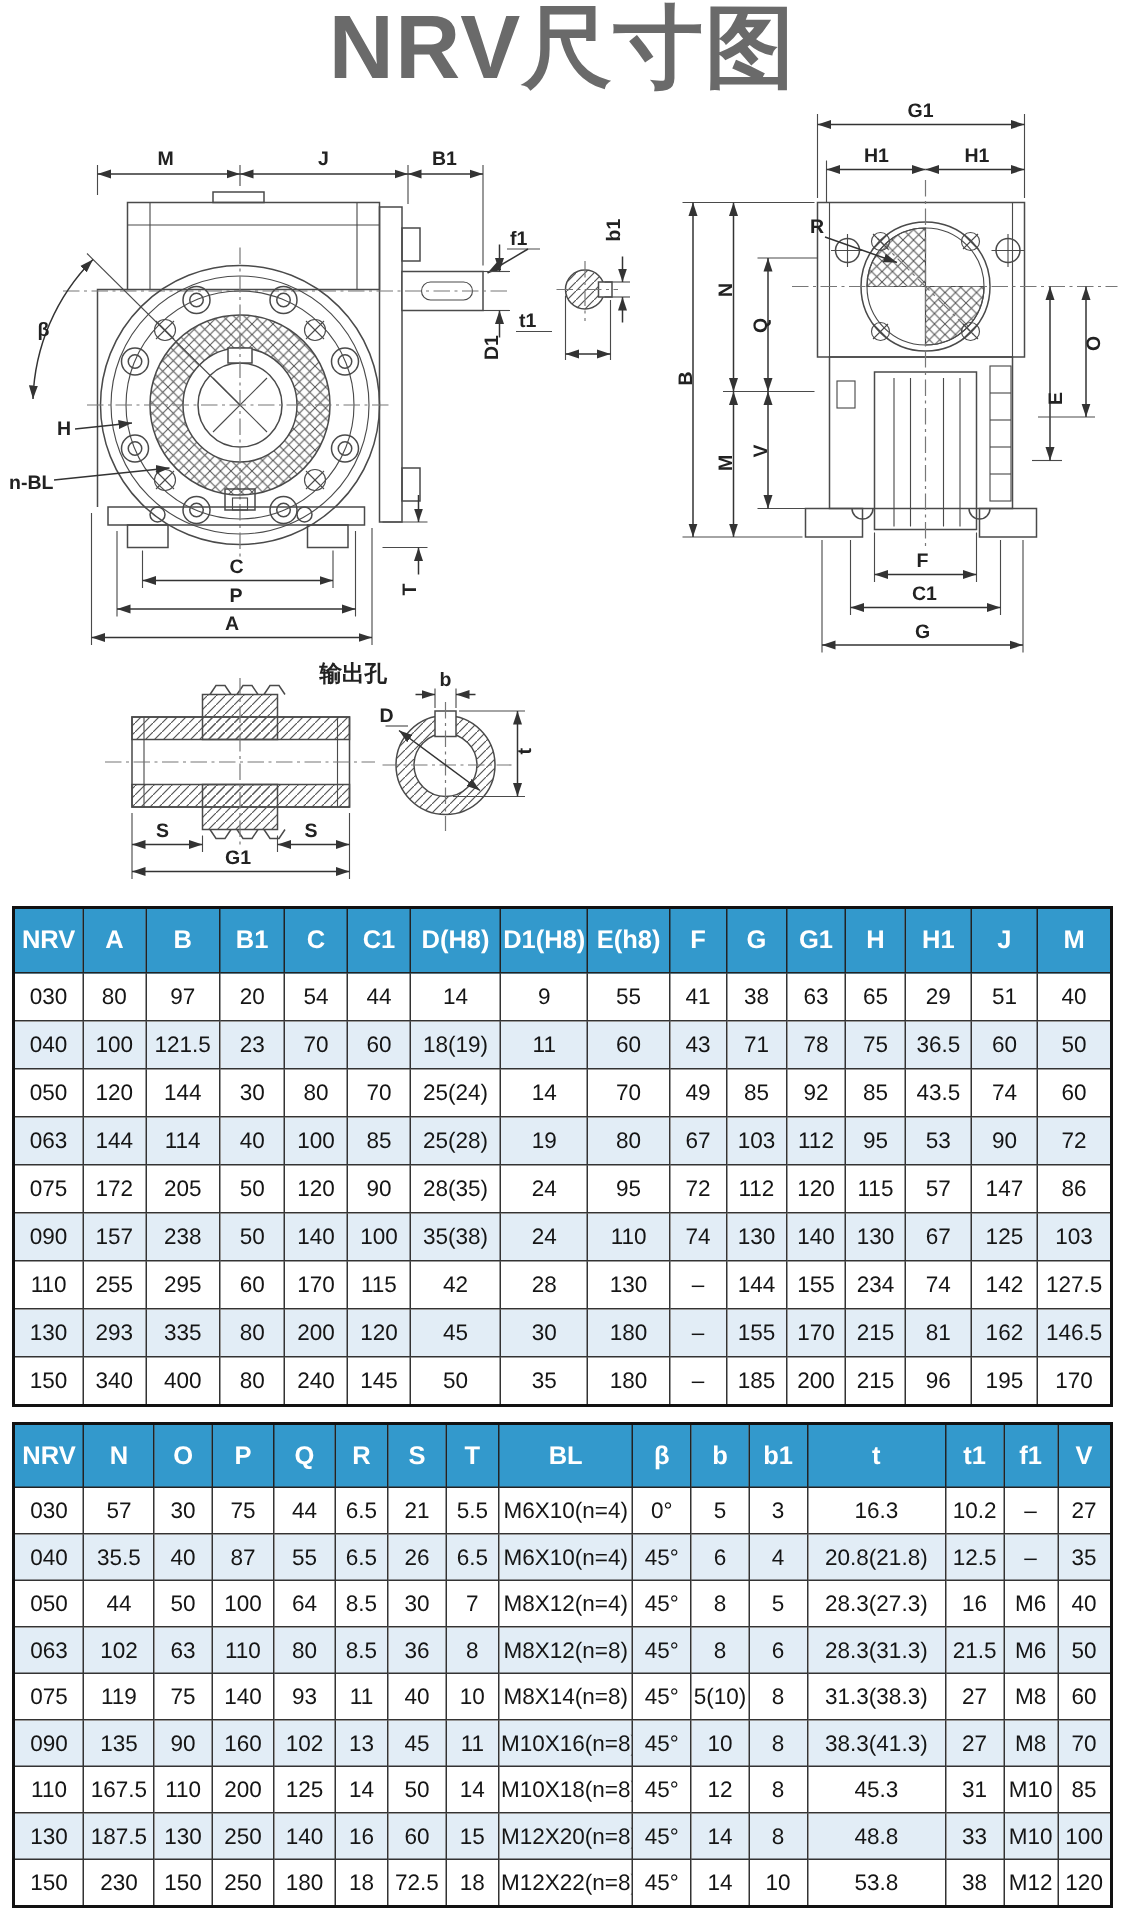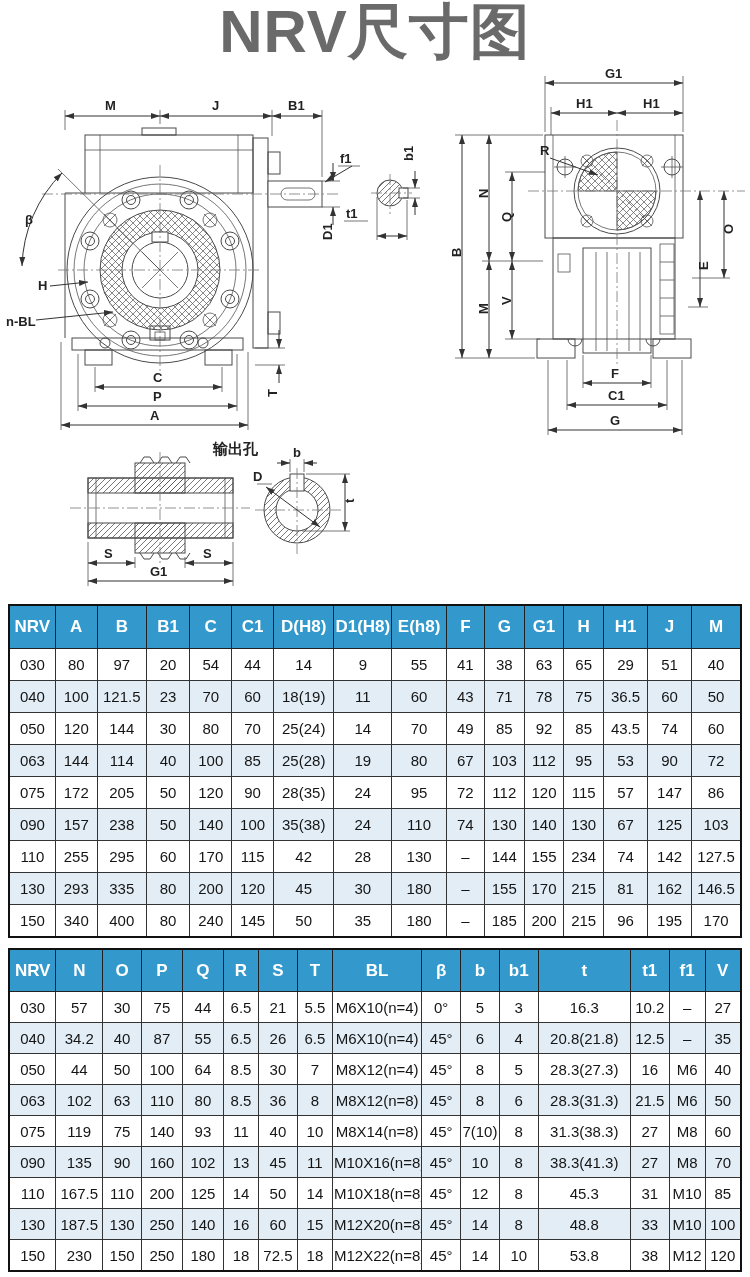--- a/index.html
+++ b/index.html
@@ -601,21 +601,21 @@
         <td>0°</td>
         <td>5</td>
         <td>3</td>
         <td>16.3</td>
         <td>10.2</td>
         <td>–</td>
         <td>27</td>
       </tr>
       <tr>
         <td>040</td>
-        <td>34.2</td>
+        <td>35.5</td>
         <td>40</td>
         <td>87</td>
         <td>55</td>
         <td>6.5</td>
         <td>26</td>
         <td>6.5</td>
         <td>M6X10(n=4)</td>
         <td>45°</td>
         <td>6</td>
         <td>4</td>
@@ -664,21 +664,21 @@
         <td>075</td>
         <td>119</td>
         <td>75</td>
         <td>140</td>
         <td>93</td>
         <td>11</td>
         <td>40</td>
         <td>10</td>
         <td>M8X14(n=8)</td>
         <td>45°</td>
-        <td>7(10)</td>
+        <td>5(10)</td>
         <td>8</td>
         <td>31.3(38.3)</td>
         <td>27</td>
         <td>M8</td>
         <td>60</td>
       </tr>
       <tr>
         <td>090</td>
         <td>135</td>
         <td>90</td>

